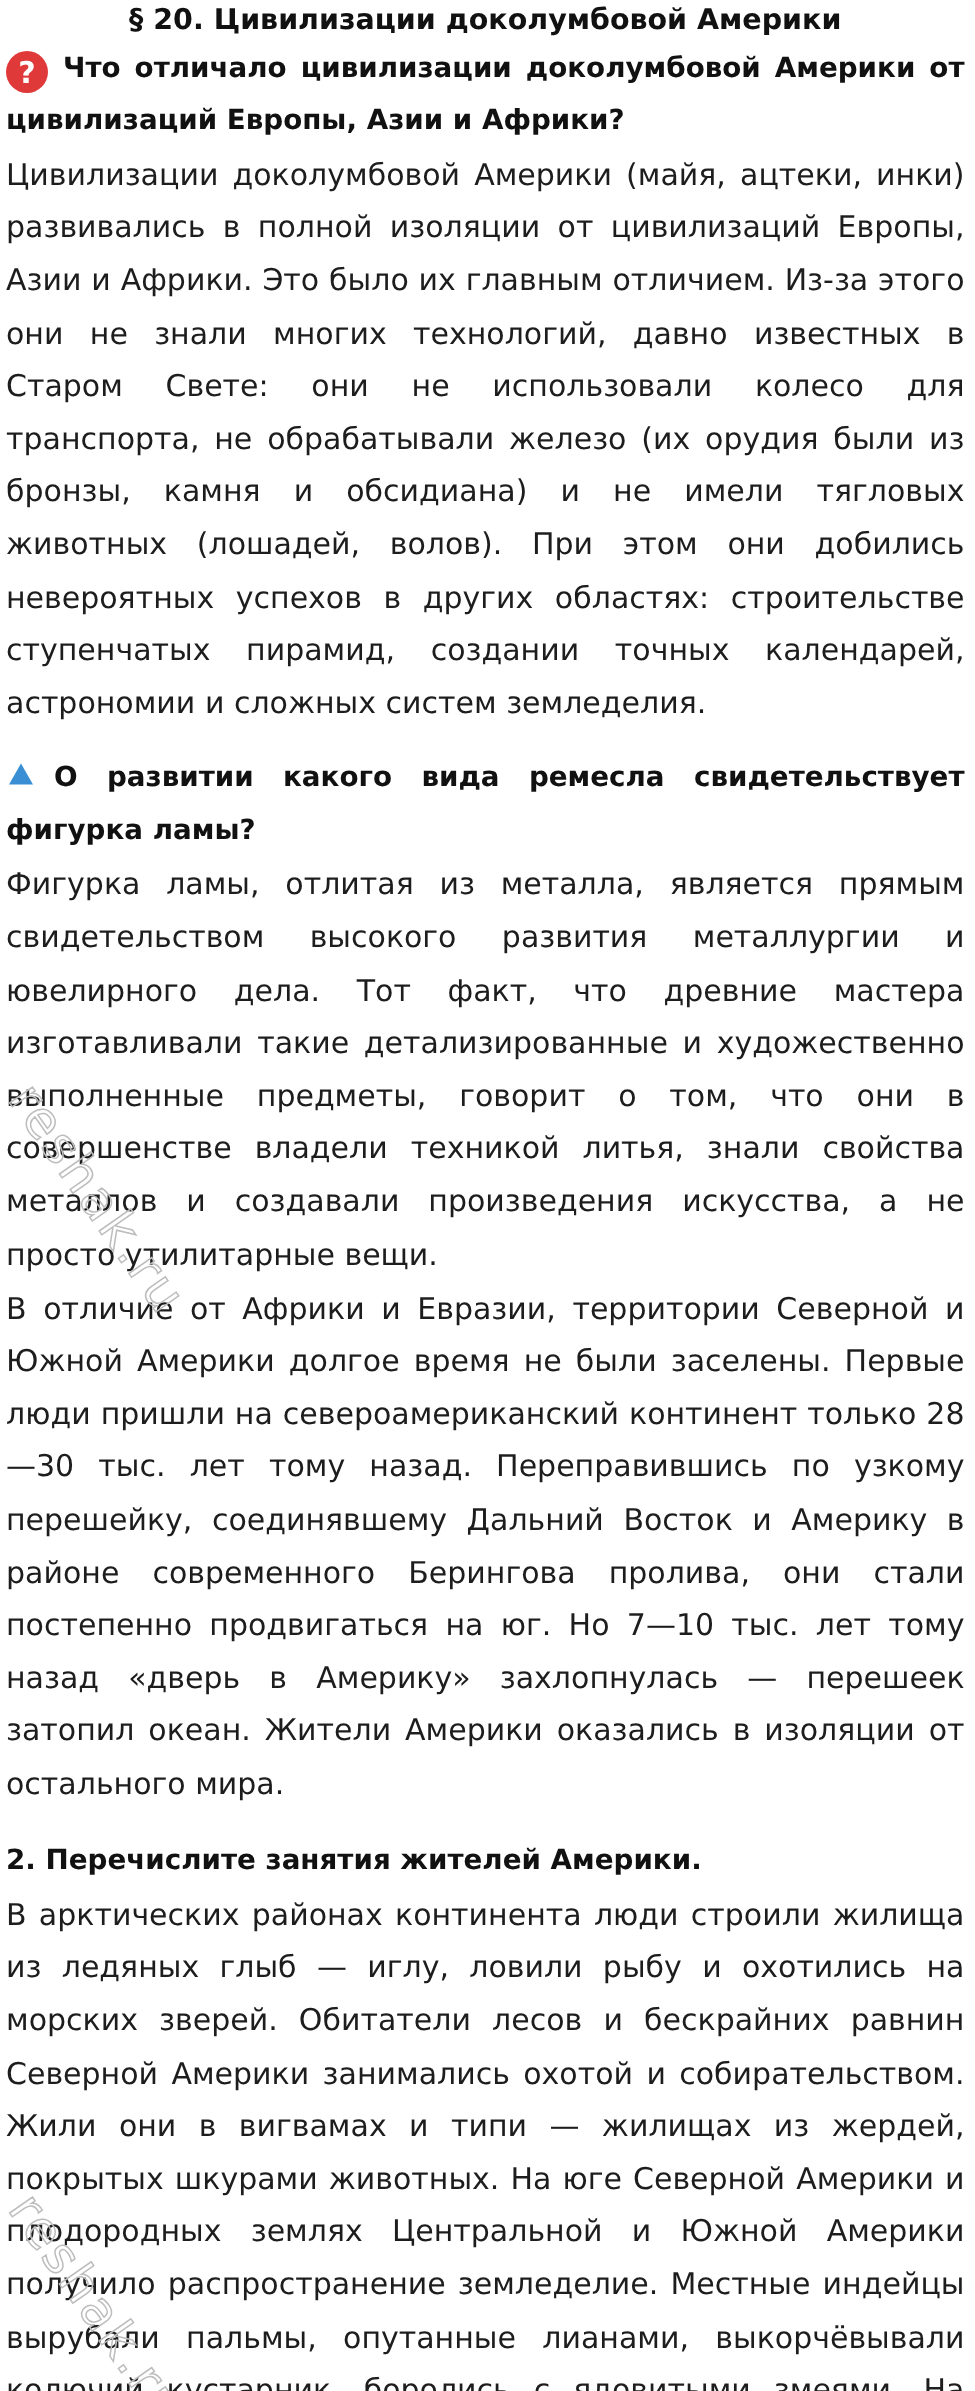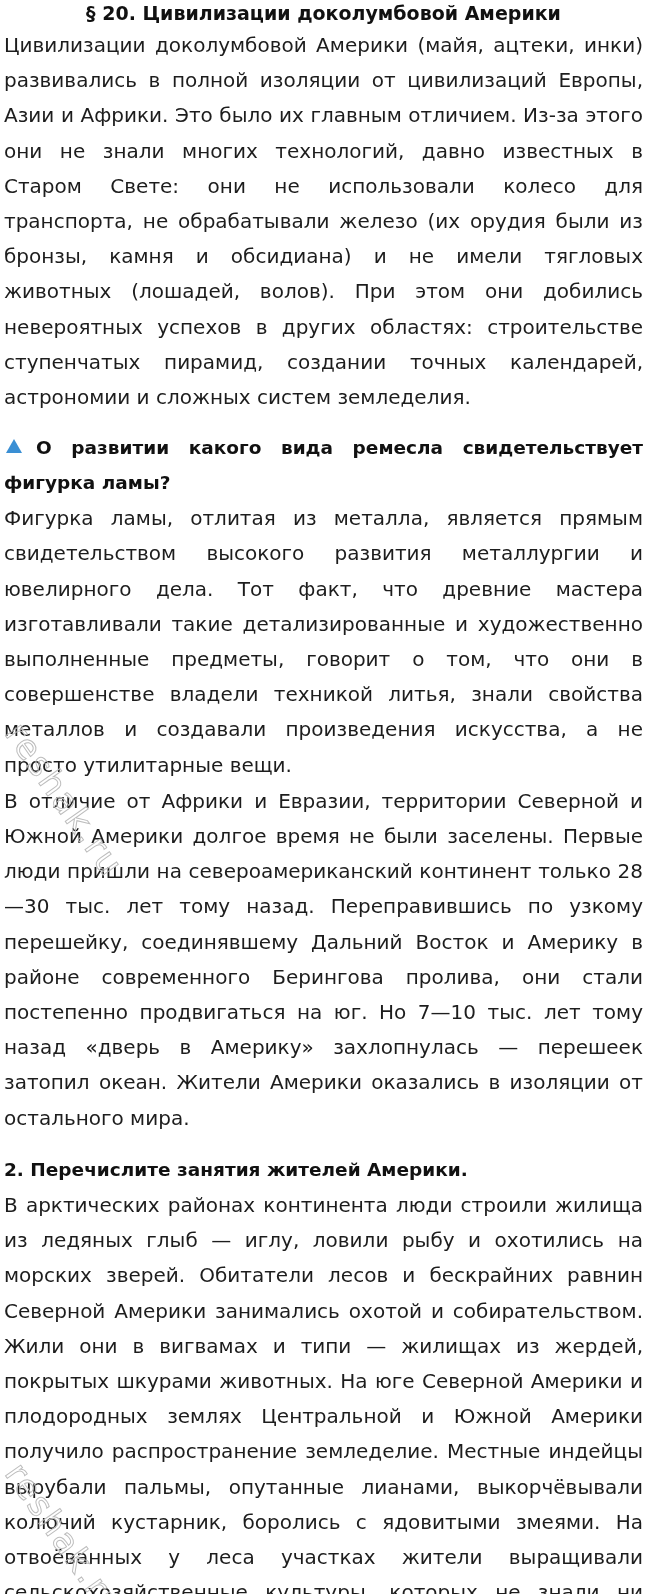--- a/index.html
+++ b/index.html
@@ -89,20 +89,21 @@
       letter-spacing: 2px;
     }
   </style>
 </head>
 <body>
 
 <div class="page">
   <h1 class="title">§ 20. Цивилизации доколумбовой Америки</h1>
 
   <div style="margin-top:2px;">
+    <p class="q"><span class="icon-q">?</span><span>Что отличало цивилизации доколумбовой Америки от цивилизаций Европы, Азии и Африки?</span></p>
     <p class="p" style="margin-top:1px;">Цивилизации доколумбовой Америки (майя, ацтеки, инки) развивались в полной изоляции от цивилизаций Европы, Азии и Африки. Это было их главным отличием. Из-за этого они не знали многих технологий, давно известных в Старом Свете: они не использовали колесо для транспорта, не обрабатывали железо (их орудия были из бронзы, камня и обсидиана) и не имели тягловых животных (лошадей, волов). При этом они добились невероятных успехов в других областях: строительстве ступенчатых пирамид, создании точных календарей, астрономии и сложных систем земледелия.</p>
   </div>
 
   <div style="margin-top:15px;">
     <p class="q"><span class="icon-tri"></span><span>О развитии какого вида ремесла свидетельствует фигурка ламы?</span></p>
     <p class="p" style="margin-top:1px;">Фигурка ламы, отлитая из металла, является прямым свидетельством высокого развития металлургии и ювелирного дела. Тот факт, что древние мастера изготавливали такие детализированные и художественно выполненные предметы, говорит о том, что они в совершенстве владели техникой литья, знали свойства металлов и создавали произведения искусства, а не просто утилитарные вещи.</p>
   </div>
 
   <div>
     <p class="p" style="margin-top:1px;">В отличие от Африки и Евразии, территории Северной и Южной Америки долгое время не были заселены. Первые люди пришли на североамериканский континент только 28—30 тыс. лет тому назад. Переправившись по узкому перешейку, соединявшему Дальний Восток и Америку в районе современного Берингова пролива, они стали постепенно продвигаться на юг. Но 7—10 тыс. лет тому назад «дверь в Америку» захлопнулась — перешеек затопил океан. Жители Америки оказались в изоляции от остального мира.</p>

